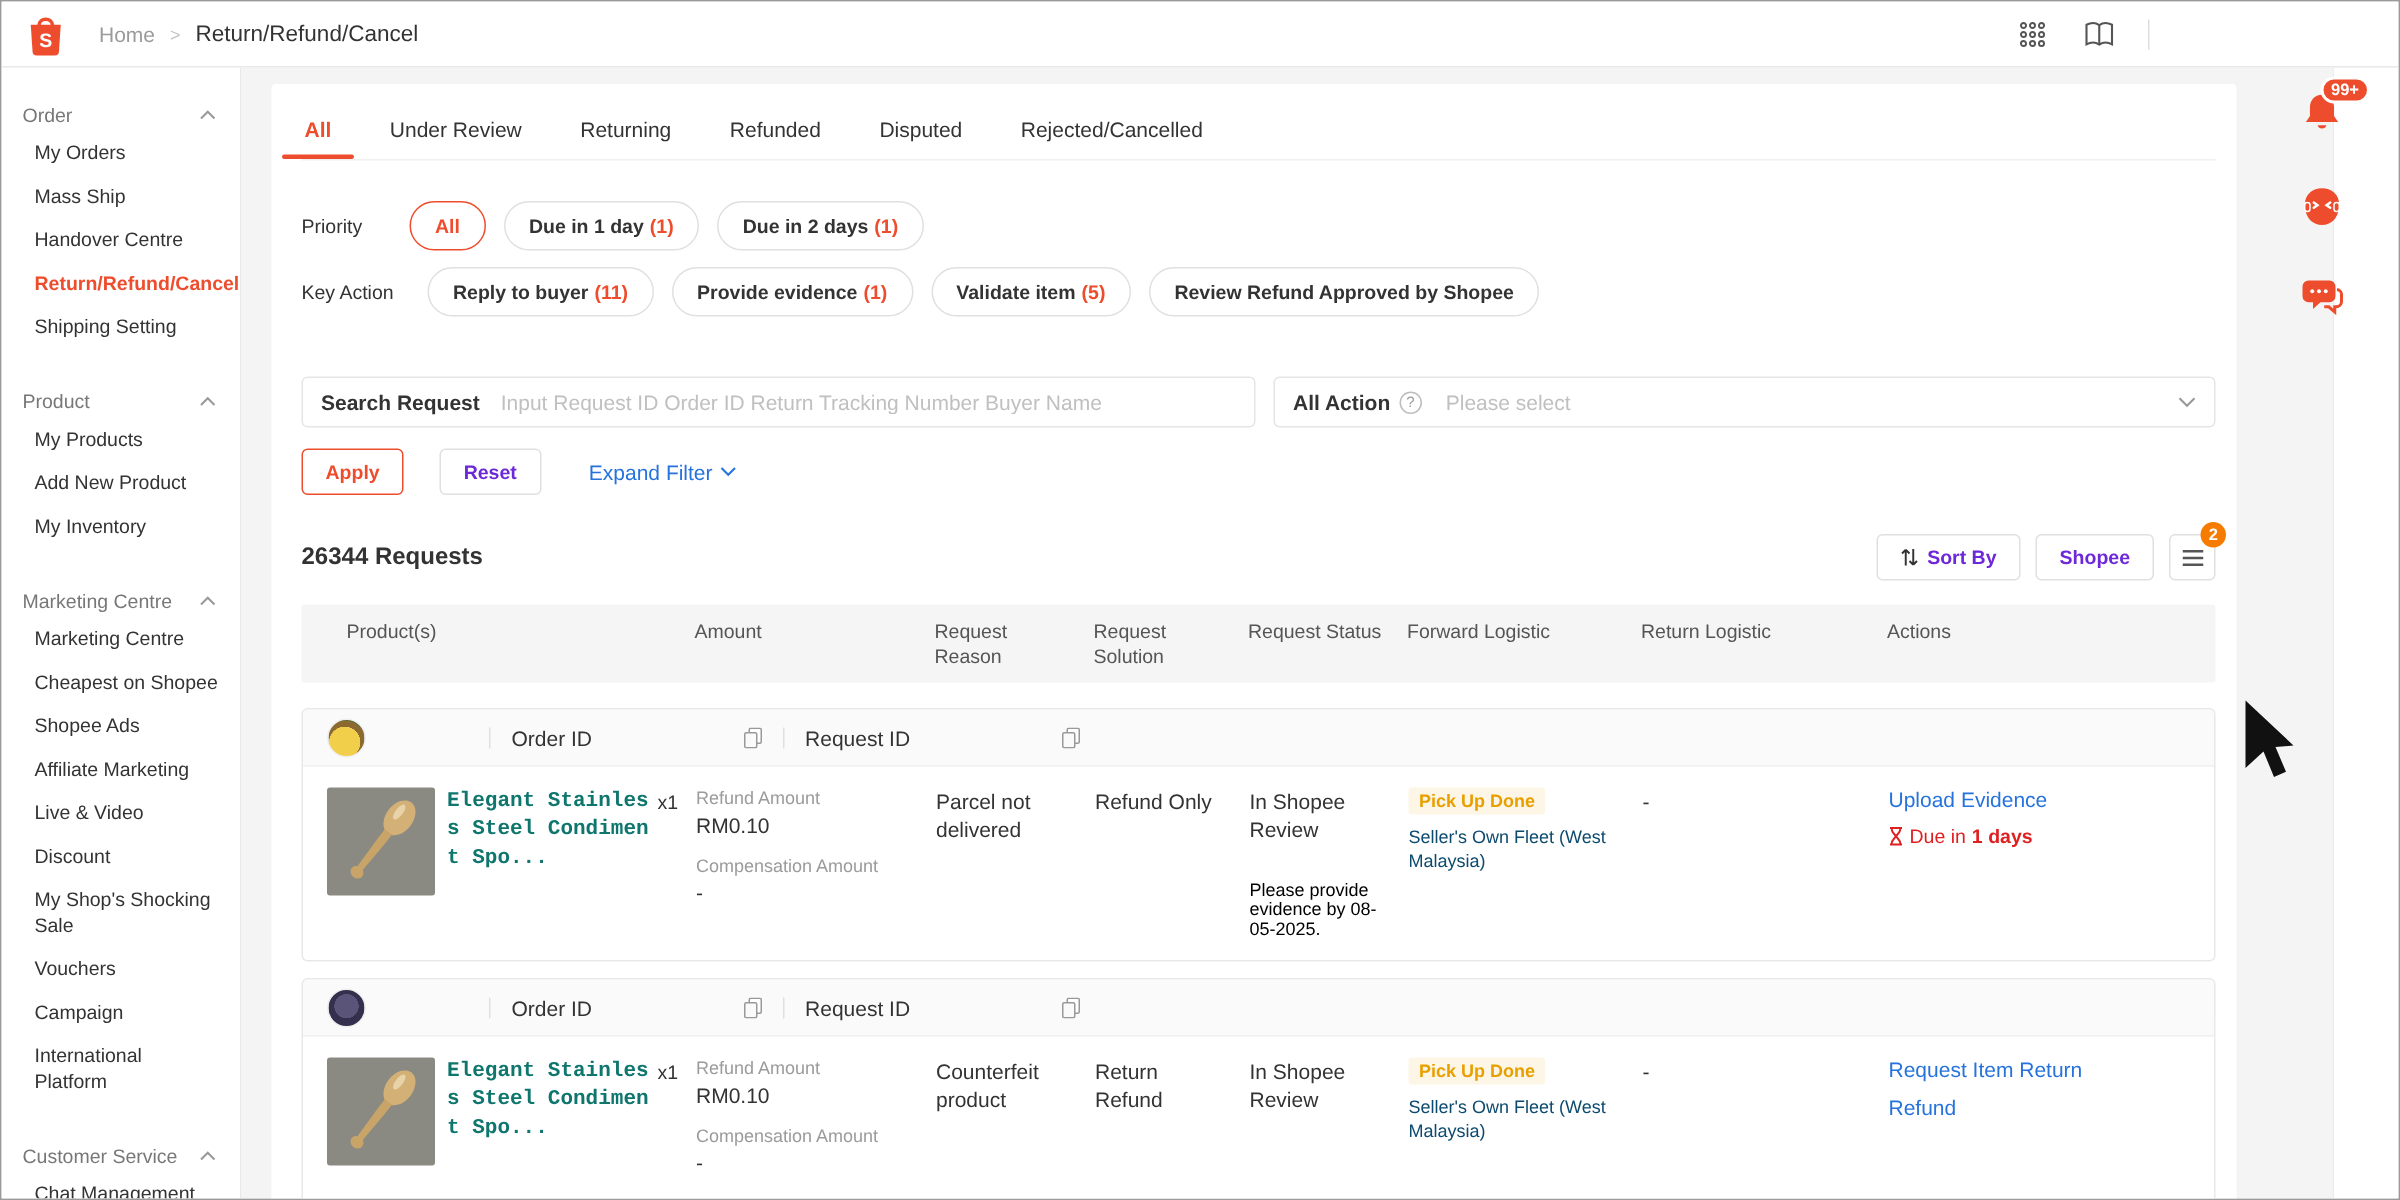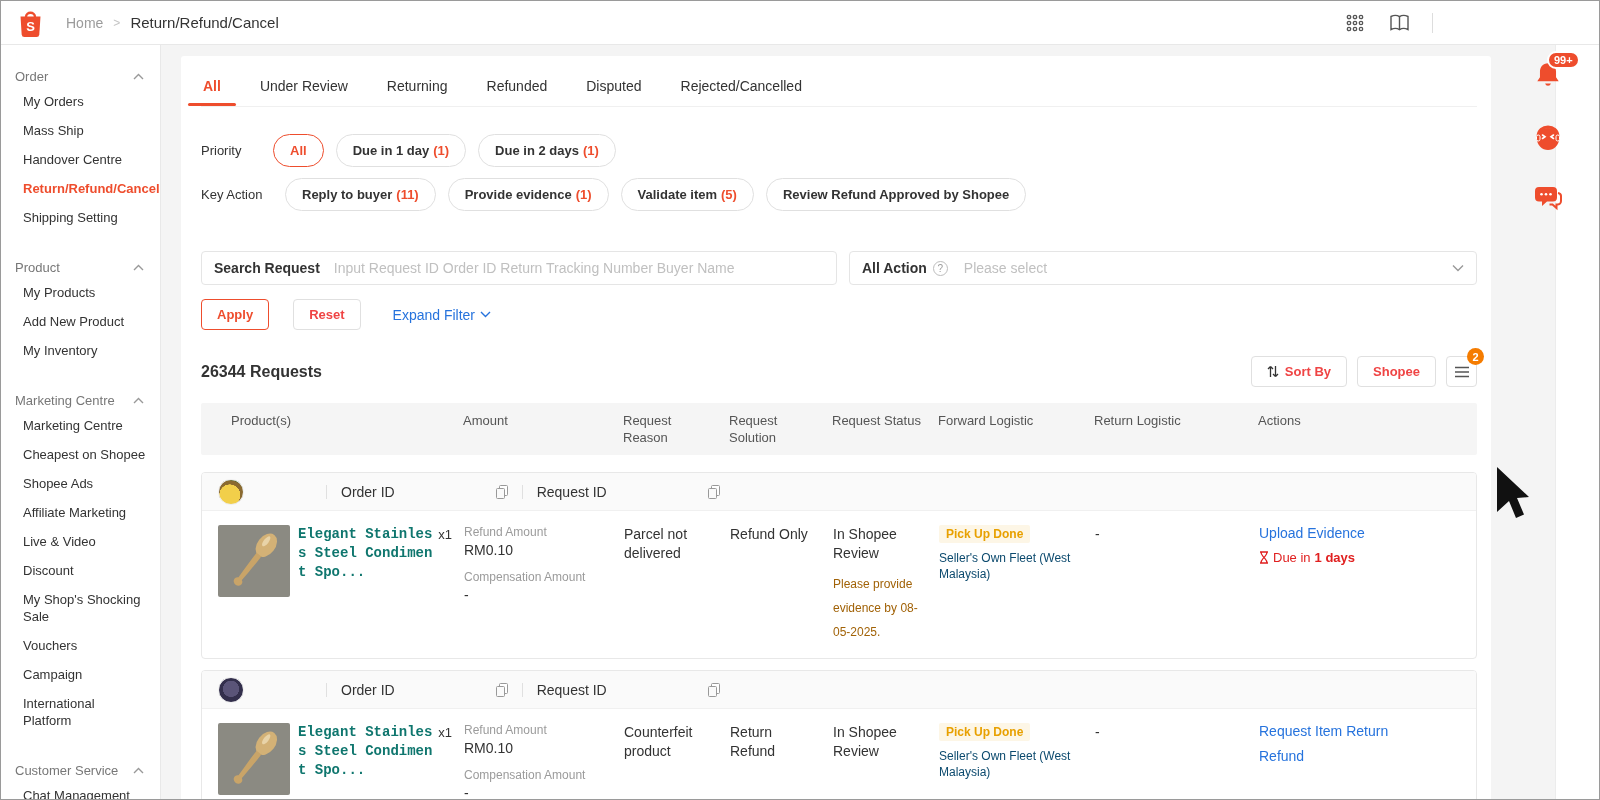--- a/index.html
+++ b/index.html
@@ -60,21 +60,21 @@
   .action-box { flex:1; height:34px; border:1px solid #e5e5e5; border-radius:4px; background:#fff;
     display:flex; align-items:center; padding:0 12px; cursor:pointer; }
   .action-box .lbl { font-size:14px; font-weight:bold; color:#333; margin-right:6px; white-space:nowrap; }
   .help-circle { width:15px; height:15px; border:1px solid #bdbdbd; border-radius:50%; color:#9b9b9b;
     font-size:10px; display:flex; align-items:center; justify-content:center; margin-right:16px; }
   .action-box .placeholder { color:#c0c0c0; font-size:14px; flex:1; }
   .action-box .chev { color:#999; }
   
   .btn-row { display:flex; align-items:center; gap:24px; margin-top:14px; }
   .btn { height:31px; border-radius:4px; background:#fff; border:1px solid #e0e0e0; padding:0 15px;
-    font-size:13px; font-weight:bold; color:#ef4444; cursor:pointer; display:flex; align-items:center; gap:6px;
+    font-size:13px; font-weight:bold; color:#6d28d9; cursor:pointer; display:flex; align-items:center; gap:6px;
     font-family:"Liberation Sans","DejaVu Sans",sans-serif; }
   .btn.primary-outline { border-color:#ee4d2d; color:#ee4d2d; }
   .link-blue { color:#2673dd; font-size:14px; cursor:pointer; display:flex; align-items:center; gap:5px; margin-left:8px; }
   
   .count-row { display:flex; align-items:center; margin-top:26px; }
   .count-title { font-size:16px; font-weight:bold; color:#333; }
   .count-tools { margin-left:auto; display:flex; align-items:center; gap:10px; }
   .icon-btn { width:31px; height:31px; border:1px solid #e0e0e0; border-radius:4px; background:#fff;
     display:flex; align-items:center; justify-content:center; cursor:pointer; position:relative; }
   .badge-num { position:absolute; top:-9px; right:-8px; min-width:17px; height:17px; border-radius:9px;
@@ -101,21 +101,21 @@
   .card-body { padding:14px 14px 14px 16px; align-items:start; }
   .prod-cell { display:flex; }
   .prod-img { width:72px; height:72px; border-radius:2px; background:#8b8a82; flex:0 0 auto;
     display:flex; align-items:center; justify-content:center; overflow:hidden; }
   .prod-name { width:150px; margin-left:8px; font-size:14px; font-weight:bold; color:#0f766e;
     line-height:19px; word-break:break-all;font-family:Liberation Mono, monospace; }
   .prod-qty { margin-left:auto; padding:2px 12px 0 0; font-size:13px; color:#333; }
   .amt-label { font-size:12px; color:#9b9b9b; }
   .amt-val { font-size:14px; color:#333; margin:3px 0 12px; }
   .cell-txt { font-size:14px; color:#333; line-height:19px; padding-right:16px; }
-  .status-note { font-size:12px; color:#a16207; line-height:24px; margin-top:9px; width:100px; }
+  .status-note { font-size:12px; color:#000000; line-height:13px; margin-top:24px; width:100px; }
   .status-note:empty { display:none; }
   .logi-badge { display:inline-block; font-size:12px; font-weight:bold; color:#e8a000;
     background:#fdf6e6; padding:2px 7px; border-radius:2px; }
   .logi-detail { font-size:12px; color:#0c4a6e; line-height:16px; margin-top:7px; width:135px; }
   .actions-cell { display:flex; flex-direction:column; gap:9px; }
   .act-link { font-size:14px; color:#2673dd; cursor:pointer; }
   .due-line { display:flex; align-items:center; gap:4px; color:#e02020; font-size:13px; }
   .due-line b { font-weight:bold; }
   
   .float-rail { position:absolute; top:60px; right:37px; display:flex; flex-direction:column;

